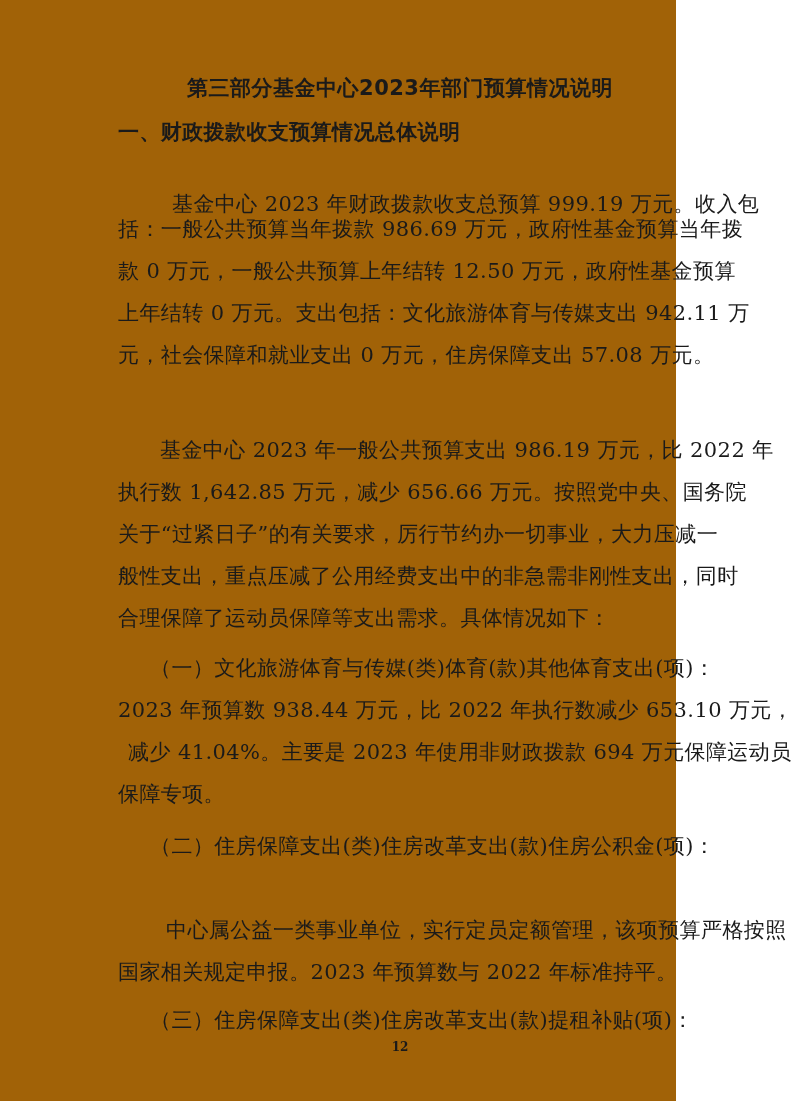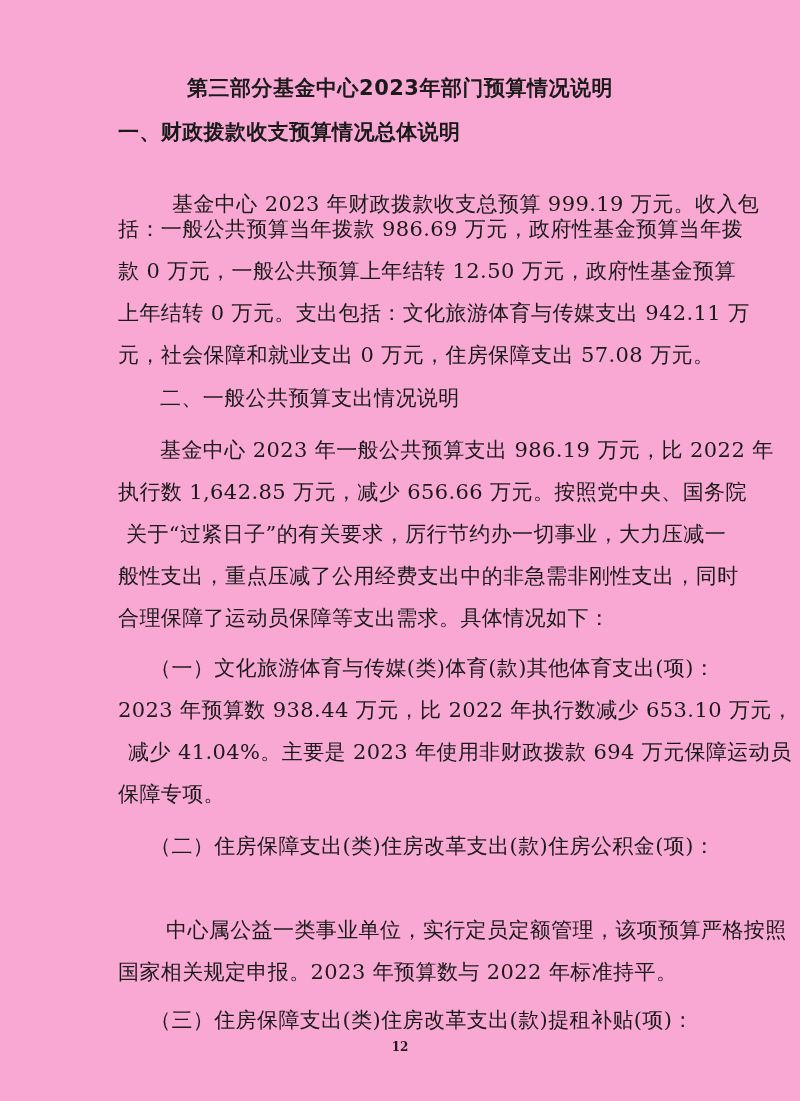--- a/index.html
+++ b/index.html
@@ -1,18 +1,18 @@
 <!DOCTYPE html>
 <html><head>
 <meta charset="utf-8">
 <style>
   html, body { margin:0; padding:0; }
   body { width:800px; height:1101px; background:#ffffff; position:relative; overflow:hidden;
          font-family:"DejaVu Serif", "Liberation Serif", serif; color:#1a1a1a; }
-  .page { position:absolute; left:0; top:0; width:800px; height:1101px; background:#f9a8d4; }
+  .page { position:absolute; left:0; top:0; width:676px; height:1101px; background:#a16207; }
   .line { position:absolute; left:118px; font-size:21px; line-height:28px; white-space:nowrap; letter-spacing:0.4px; }
   .title { position:absolute; left:0; width:800px; top:74px; text-align:center; font-size:21px; font-weight:bold;
            font-family:"DejaVu Sans", "Liberation Sans", sans-serif; letter-spacing:0.5px; }
   .h1 { font-family:Liberation Sans, sans-serif; font-weight:bold; left:118px;text-align:center; }
   .indent { left:160px; }
   .pagenum { position:absolute; left:0; width:800px; top:1040px; text-align:center; font-size:12px; font-weight:bold;
              font-family:"DejaVu Serif", serif; }
 </style>
 </head>
 <body>
@@ -21,25 +21,24 @@
   <div class="title">第三部分基金中心2023年部门预算情况说明</div>
 
   <div class="line h1" style="top:118px;">一、财政拨款收支预算情况总体说明</div>
 
   <div class="line indent" style="top:190px;margin-left:12px;">基金中心 2023 年财政拨款收支总预算 999.19 万元。收入包</div>
   <div class="line" style="top:215px;">括：一般公共预算当年拨款 986.69 万元，政府性基金预算当年拨</div>
   <div class="line" style="top:257px;text-align:right;">款 0 万元，一般公共预算上年结转 12.50 万元，政府性基金预算</div>
   <div class="line" style="top:299px;">上年结转 0 万元。支出包括：文化旅游体育与传媒支出 942.11 万</div>
   <div class="line" style="top:341px;">元，社会保障和就业支出 0 万元，住房保障支出 57.08 万元。</div>
 
-  <div class="line indent" style="top:384px;">二、一般公共预算支出情况说明</div>
 
   <div class="line indent" style="top:436px;">基金中心 2023 年一般公共预算支出 986.19 万元，比 2022 年</div>
   <div class="line" style="top:478px;">执行数 1,642.85 万元，减少 656.66 万元。按照党中央、国务院</div>
-  <div class="line" style="top:520px;margin-left:8px;">关于“过紧日子”的有关要求，厉行节约办一切事业，大力压减一</div>
+  <div class="line" style="top:520px;">关于“过紧日子”的有关要求，厉行节约办一切事业，大力压减一</div>
   <div class="line" style="top:562px;">般性支出，重点压减了公用经费支出中的非急需非刚性支出，同时</div>
   <div class="line" style="top:604px;">合理保障了运动员保障等支出需求。具体情况如下：</div>
 
   <div class="line" style="top:654px; left:150px;">（一）文化旅游体育与传媒(类)体育(款)其他体育支出(项)：</div>
   <div class="line" style="top:696px;">2023 年预算数 938.44 万元，比 2022 年执行数减少 653.10 万元，</div>
   <div class="line" style="top:738px;margin-left:10px;">减少 41.04%。主要是 2023 年使用非财政拨款 694 万元保障运动员</div>
   <div class="line" style="top:780px;">保障专项。</div>
 
   <div class="line" style="top:832px; left:150px;">（二）住房保障支出(类)住房改革支出(款)住房公积金(项)：</div>
   <div class="line" style="top:916px;margin-left:48px;">中心属公益一类事业单位，实行定员定额管理，该项预算严格按照</div>

